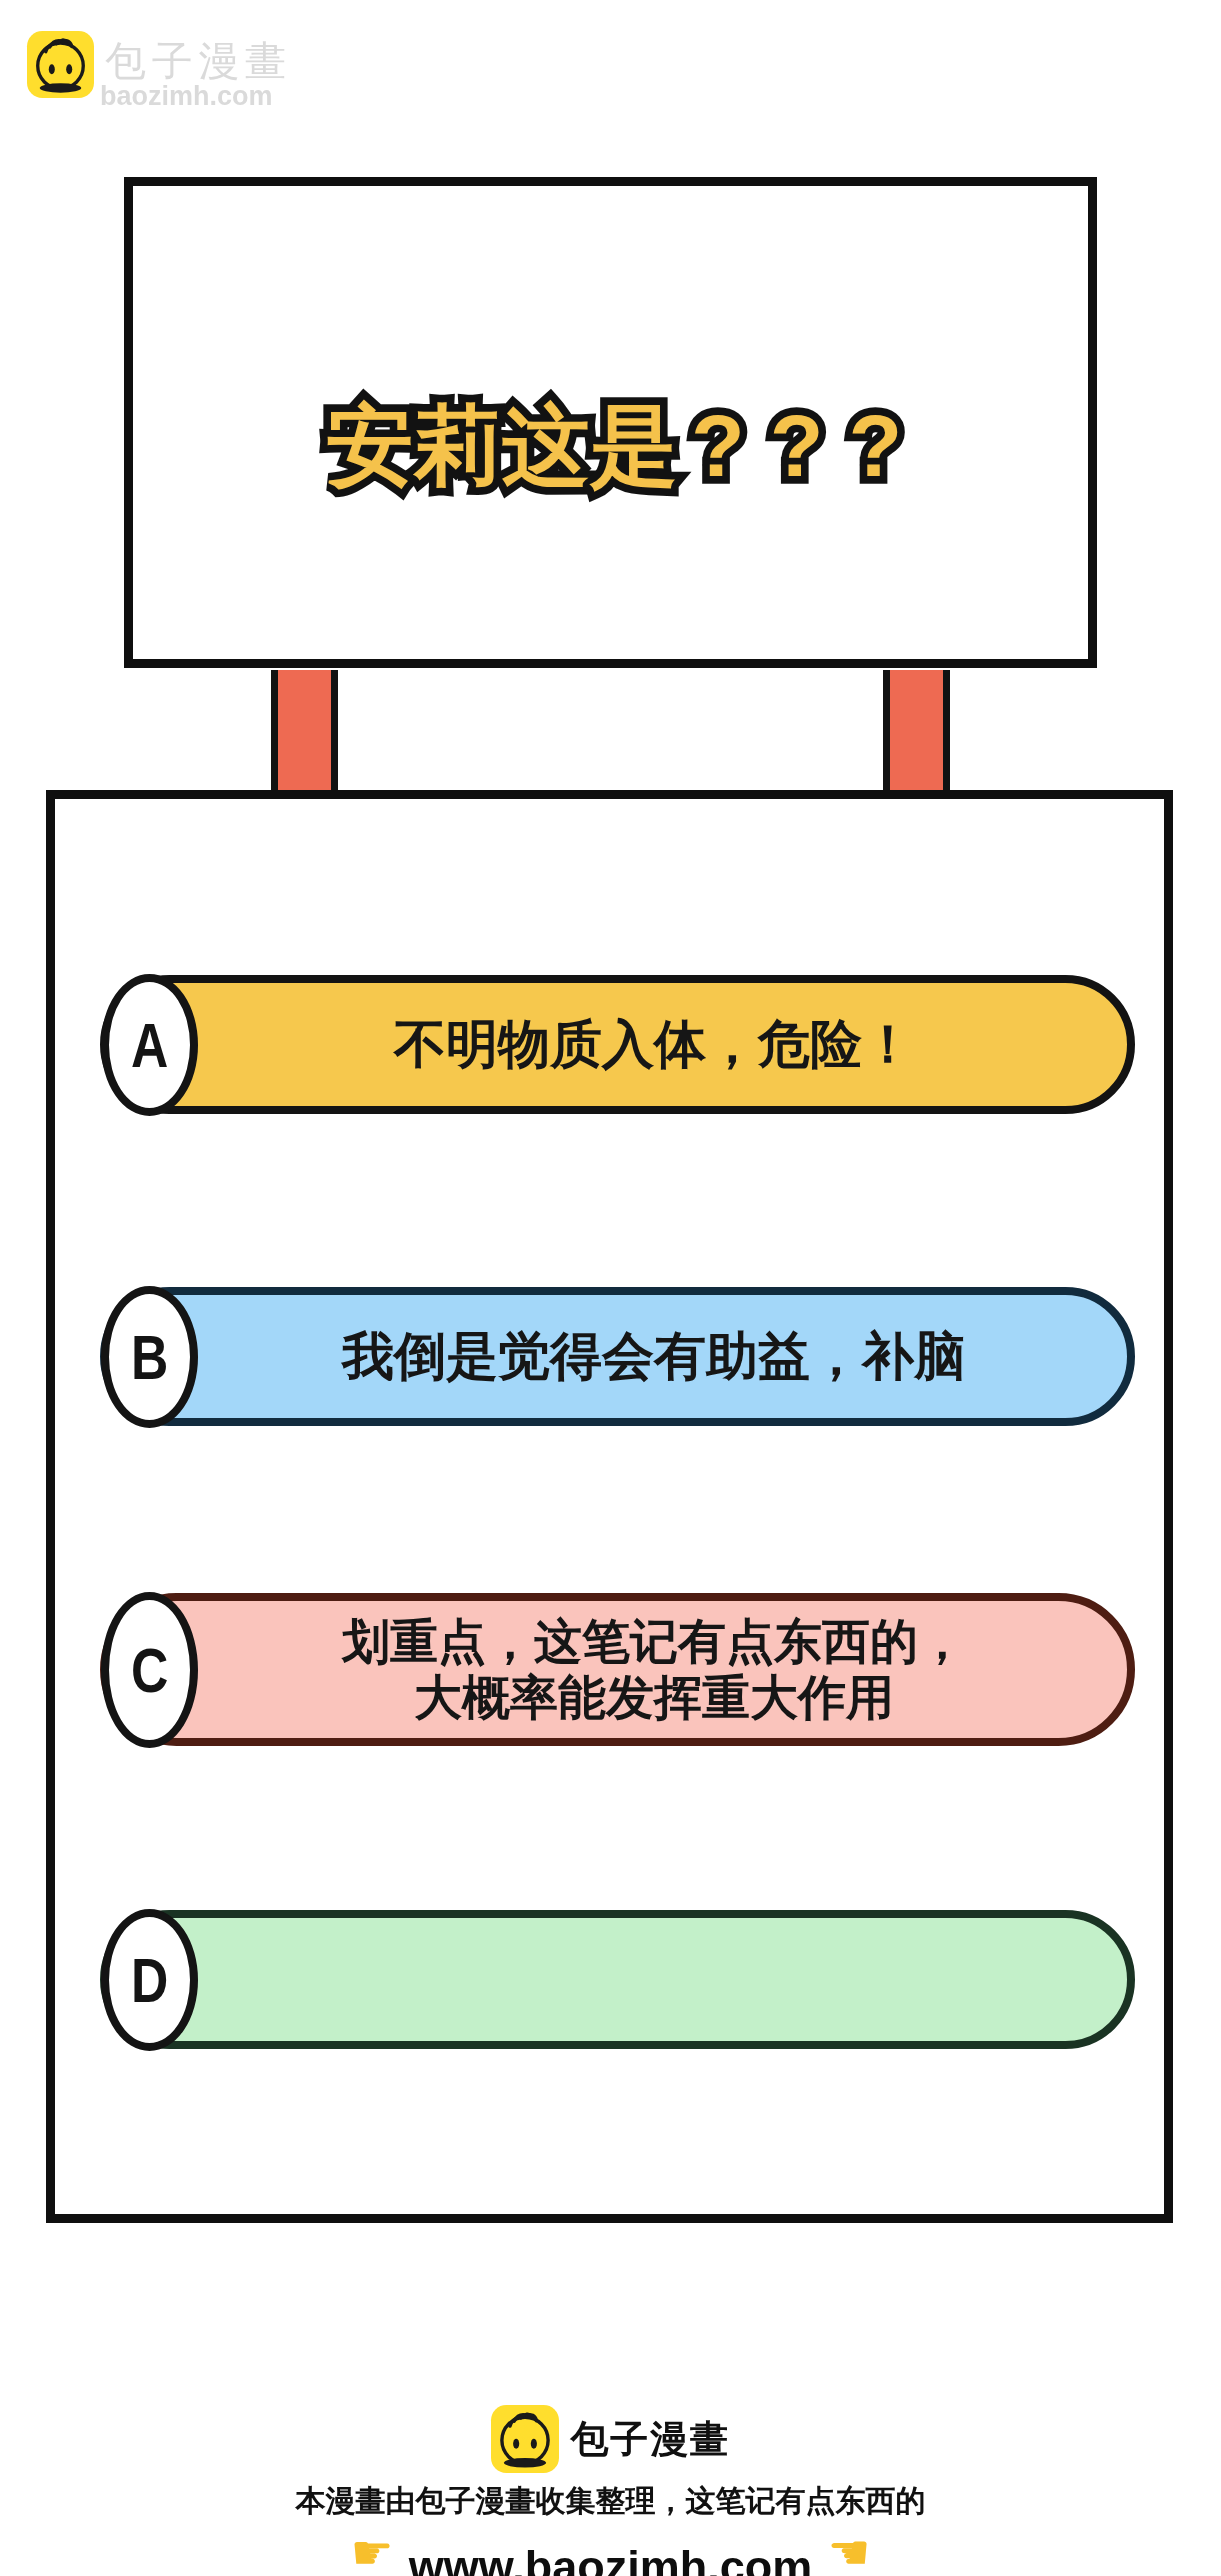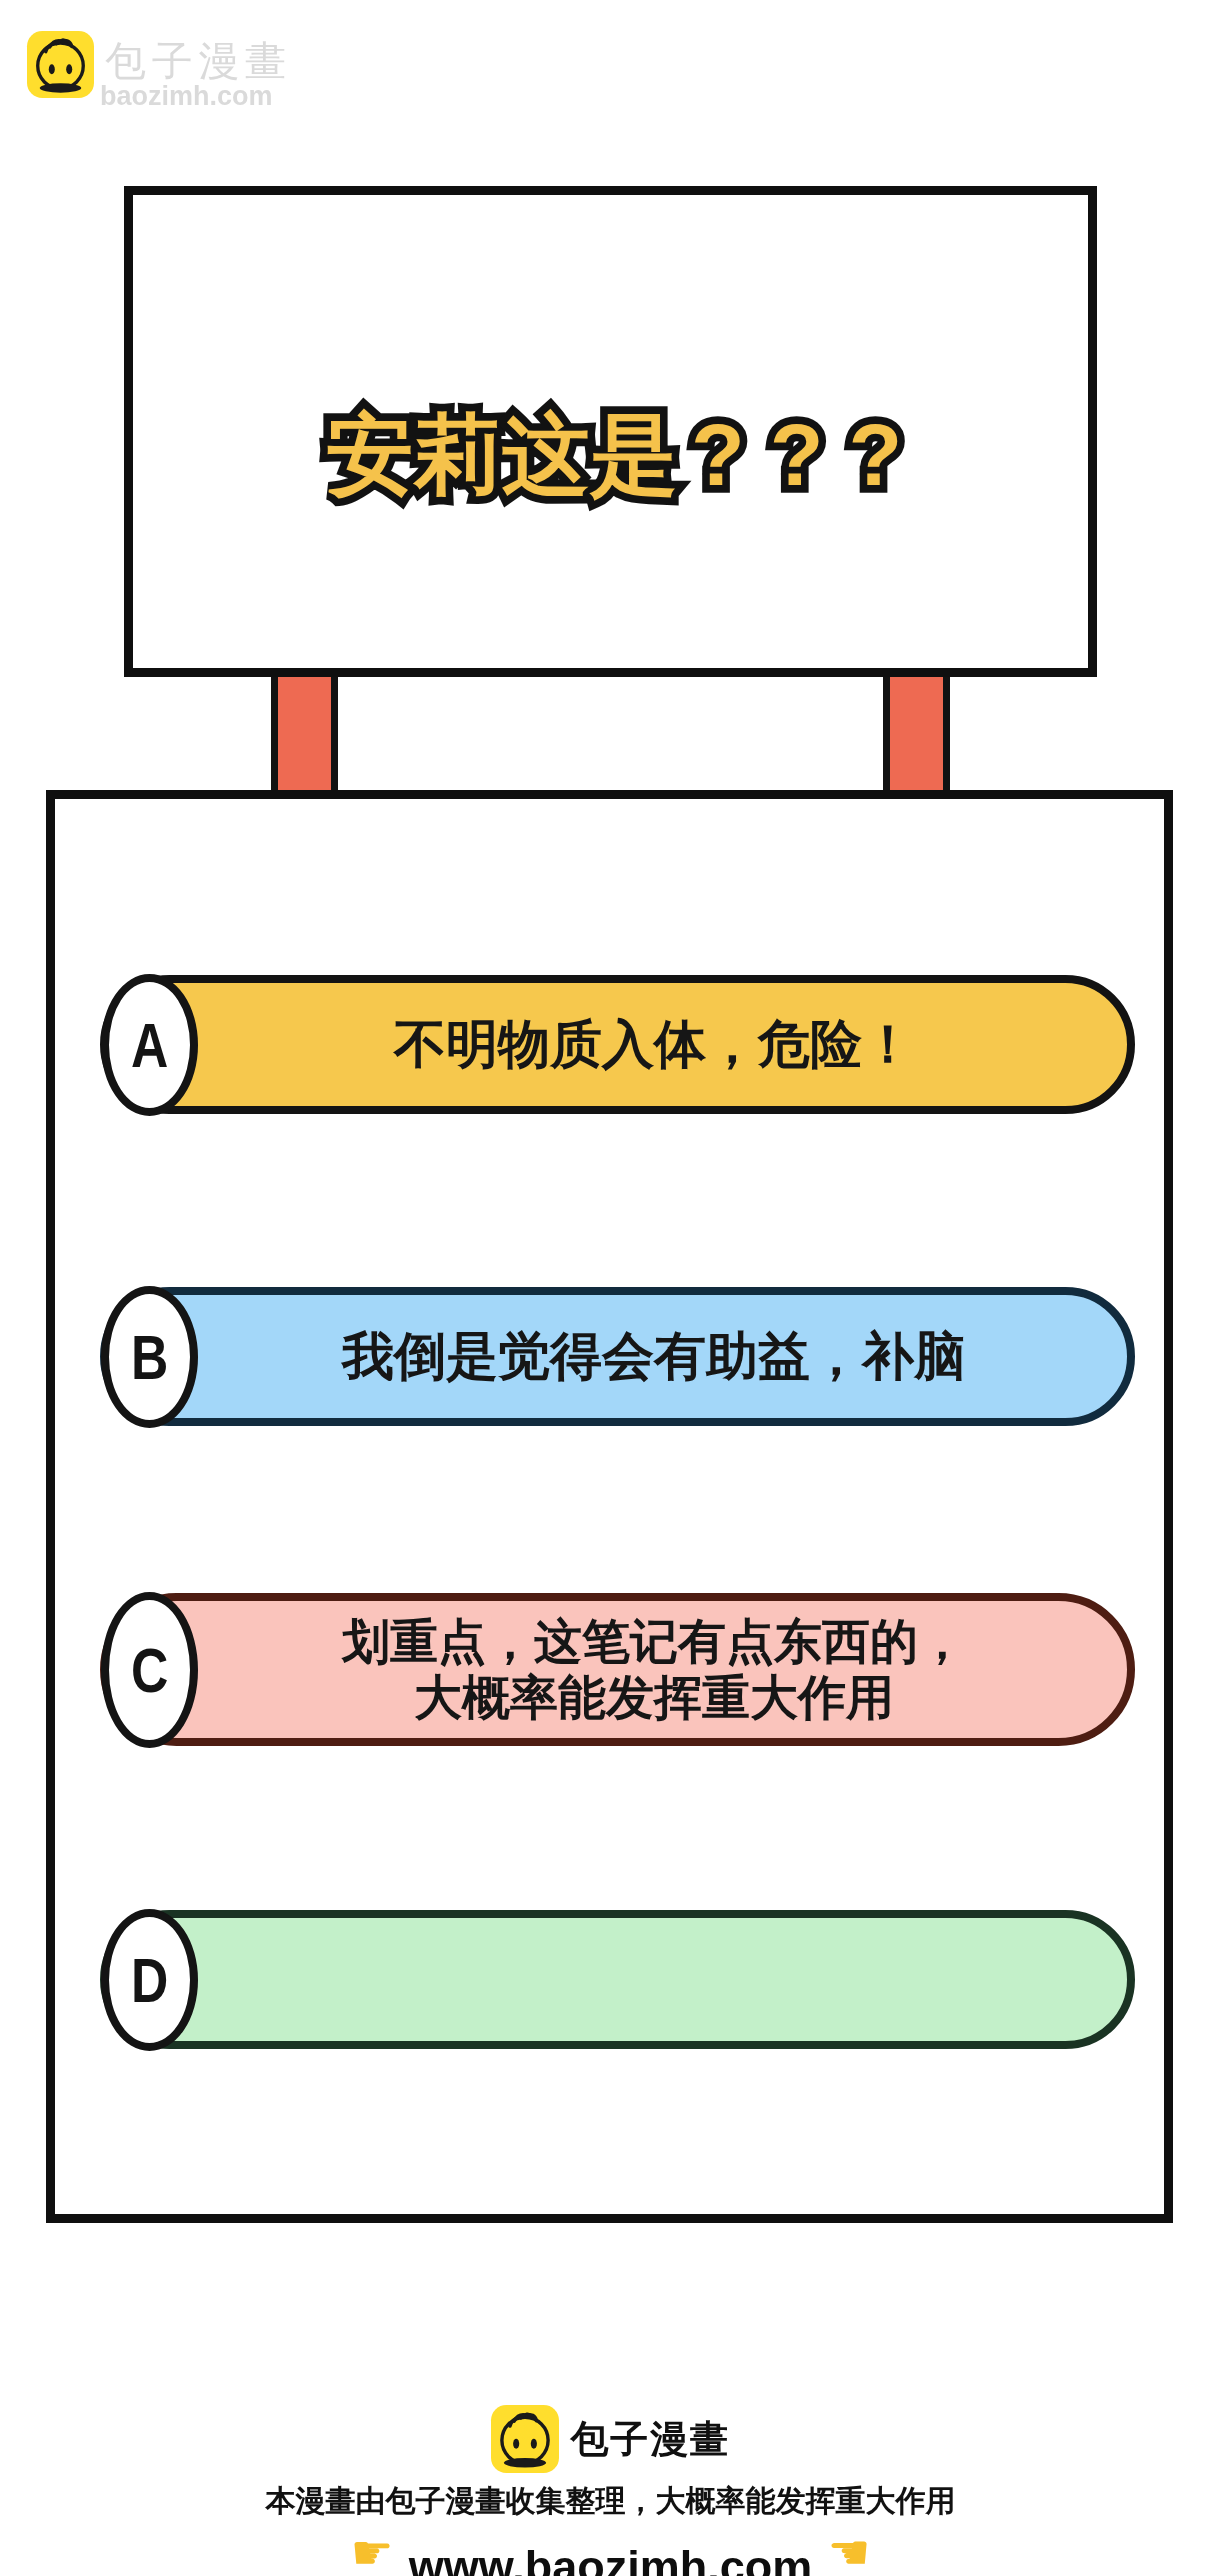--- a/index.html
+++ b/index.html
@@ -11,21 +11,21 @@
   .abs{position:absolute;}
 
   
   .watermark{left:27px;top:30.5px;width:401px;height:86px;}
   .wm-logo{position:absolute;left:0;top:0;width:67px;height:67px;border-radius:15.3px;}
   .wm-logo svg{width:100%;height:100%;display:block;}
   .wm-brand{position:absolute;left:78px;top:3.8px;font-size:41px;font-weight:500;color:#dadada;letter-spacing:5.7px;white-space:nowrap;}
   .wm-domain{position:absolute;left:73px;top:50px;font-size:27px;font-weight:700;color:#dadada;white-space:nowrap;}
 
   
-  .sign{left:124px;top:186px;width:973px;height:491px;background:#ffffff;
+  .sign{left:124px;top:177px;width:973px;height:491px;background:#ffffff;
         border:9.5px solid #0f0f0f;box-sizing:border-box;
         display:flex;align-items:center;justify-content:center;
         padding-top:48px;padding-left:32px;z-index:2;}
   .sign-title{position:relative;z-index:0;font-size:88px;font-weight:900;white-space:nowrap;}
   .outline{position:relative;display:inline-block;}
   .outline::before{
     content:attr(data-text);
     position:absolute;left:0;top:0;
     -webkit-text-stroke:15.3px #121212;
     z-index:-1;
@@ -154,20 +154,20 @@
         <path d="M28 31 Q31 21 40 18"></path>
       </g>
       <ellipse cx="50" cy="85" rx="31" ry="7" fill="#1a1a1a"></ellipse>
       <ellipse cx="37" cy="57" rx="4.5" ry="7.5" fill="#1a1a1a"></ellipse>
       <ellipse cx="63" cy="57" rx="4.5" ry="7.5" fill="#1a1a1a"></ellipse>
     </svg>
   </div>
   <div class="ft-brand-text">包子漫畫</div>
 </div>
 
-<div class="abs footer-notice">本漫畫由包子漫畫收集整理，大概率能发挥重大作用</div>
+<div class="abs footer-notice">本漫畫由包子漫畫收集整理，这笔记有点东西的</div>
 
 <div class="abs footer-url">
   <span class="hand" style="color: rgb(247, 191, 44);">☛</span>
   <span class="url-text">www.baozimh.com</span>
   <span class="hand" style="color: rgb(247, 191, 44);">☚</span>
 </div>
 
 
 </body></html>

